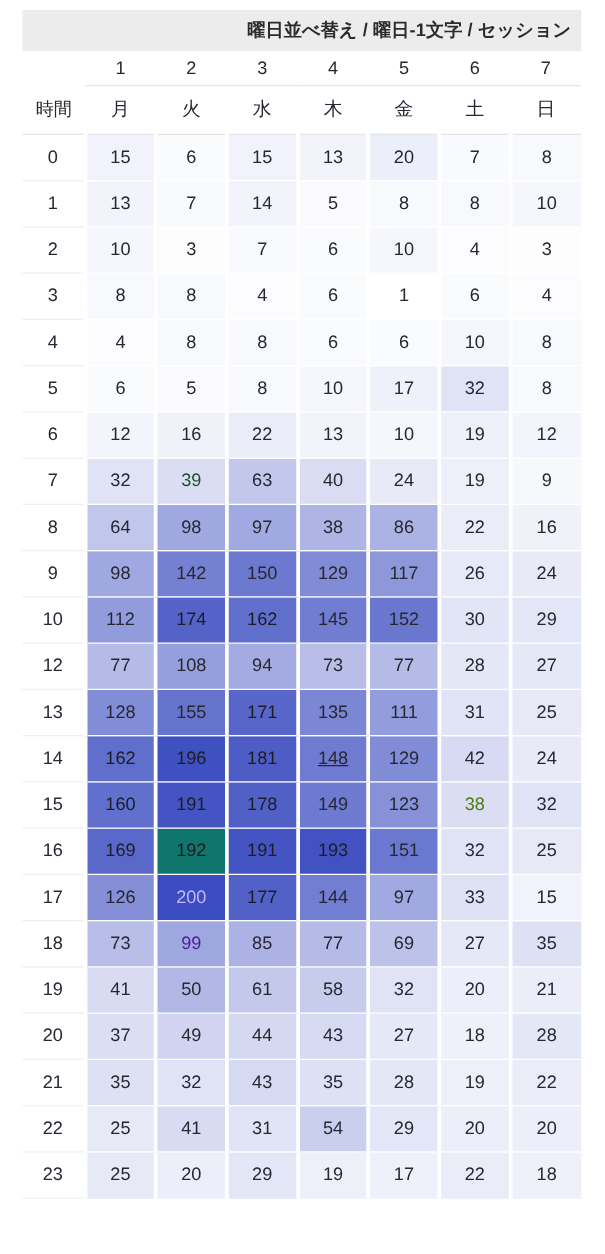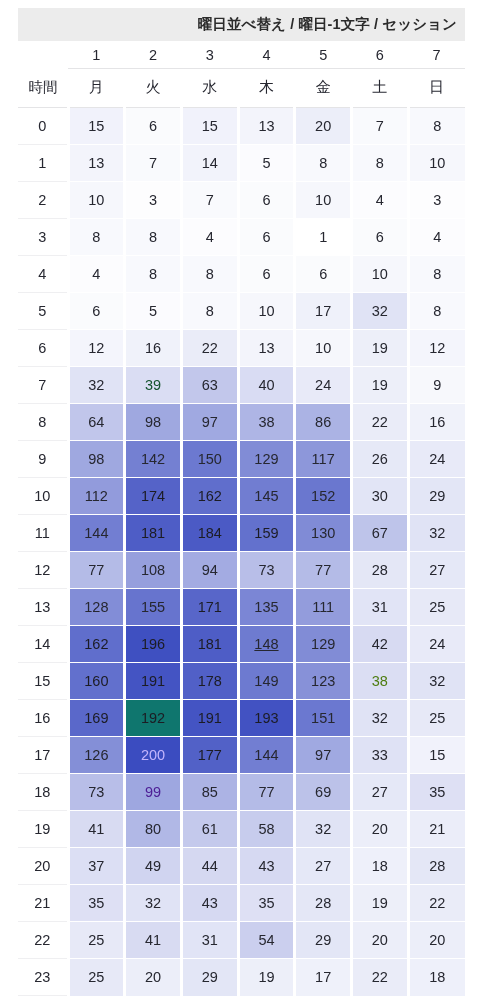--- a/index.html
+++ b/index.html
@@ -242,30 +242,20 @@
           <td class="rowlabel">10</td>
           <td class="cell" style="background: rgb(146, 155, 220); color: rgb(38, 39, 48);">112</td>
           <td class="cell" style="background: rgb(85, 99, 200); color: rgb(28, 28, 36);">174</td>
           <td class="cell" style="background: rgb(96, 110, 204); color: rgb(28, 28, 36);">162</td>
           <td class="cell" style="background: rgb(113, 125, 209); color: rgb(38, 39, 48);">145</td>
           <td class="cell" style="background: rgb(106, 119, 207); color: rgb(38, 39, 48);">152</td>
           <td class="cell" style="background: rgb(226, 229, 246); color: rgb(38, 39, 48);">30</td>
           <td class="cell" style="background: rgb(227, 230, 246); color: rgb(38, 39, 48);">29</td>
         </tr>
         <tr>
-          <td class="rowlabel">11</td>
-          <td class="cell" style="background: rgb(114, 126, 210); color: rgb(38, 39, 48);">144</td>
-          <td class="cell" style="background: rgb(78, 93, 198); color: rgb(28, 28, 36);">181</td>
-          <td class="cell" style="background: rgb(75, 90, 197); color: rgb(28, 28, 36);">184</td>
-          <td class="cell" style="background: rgb(99, 113, 205); color: rgb(28, 28, 36);">159</td>
-          <td class="cell" style="background: rgb(128, 139, 214); color: rgb(38, 39, 48);">130</td>
-          <td class="cell" style="background: rgb(190, 196, 234); color: rgb(38, 39, 48);">67</td>
-          <td class="cell" style="background: rgb(224, 227, 245); color: rgb(38, 39, 48);">32</td>
-        </tr>
-        <tr>
           <td class="rowlabel">12</td>
           <td class="cell" style="background: rgb(180, 187, 231); color: rgb(38, 39, 48);">77</td>
           <td class="cell" style="background: rgb(150, 159, 221); color: rgb(38, 39, 48);">108</td>
           <td class="cell" style="background: rgb(163, 171, 226); color: rgb(38, 39, 48);">94</td>
           <td class="cell" style="background: rgb(184, 190, 232); color: rgb(38, 39, 48);">73</td>
           <td class="cell" style="background: rgb(180, 187, 231); color: rgb(38, 39, 48);">77</td>
           <td class="cell" style="background: rgb(228, 231, 246); color: rgb(38, 39, 48);">28</td>
           <td class="cell" style="background: rgb(229, 232, 247); color: rgb(38, 39, 48);">27</td>
         </tr>
         <tr>
@@ -324,21 +314,21 @@
           <td class="cell" style="background: rgb(158, 167, 224); color: #4c1d95;">99</td>
           <td class="cell" style="background: rgb(172, 179, 228); color: rgb(38, 39, 48);">85</td>
           <td class="cell" style="background: rgb(180, 187, 231); color: rgb(38, 39, 48);">77</td>
           <td class="cell" style="background: rgb(188, 194, 233); color: rgb(38, 39, 48);">69</td>
           <td class="cell" style="background: rgb(229, 232, 247); color: rgb(38, 39, 48);">27</td>
           <td class="cell" style="background: rgb(222, 224, 244); color: rgb(38, 39, 48);">35</td>
         </tr>
         <tr>
           <td class="rowlabel">19</td>
           <td class="cell" style="background: rgb(216, 219, 242); color: rgb(38, 39, 48);">41</td>
-          <td class="cell" style="background: rgb(177, 184, 230); color: rgb(38, 39, 48);">80</td>
+          <td class="cell" style="background: rgb(177, 184, 230); color: rgb(38, 39, 48);">50</td>
           <td class="cell" style="background: rgb(196, 201, 236); color: rgb(38, 39, 48);">61</td>
           <td class="cell" style="background: rgb(199, 204, 237); color: rgb(38, 39, 48);">58</td>
           <td class="cell" style="background: rgb(224, 227, 245); color: rgb(38, 39, 48);">32</td>
           <td class="cell" style="background: rgb(236, 238, 249); color: rgb(38, 39, 48);">20</td>
           <td class="cell" style="background: rgb(235, 237, 249); color: rgb(38, 39, 48);">21</td>
         </tr>
         <tr>
           <td class="rowlabel">20</td>
           <td class="cell" style="background: rgb(220, 223, 244); color: rgb(38, 39, 48);">37</td>
           <td class="cell" style="background: rgb(208, 212, 240); color: rgb(38, 39, 48);">49</td>

